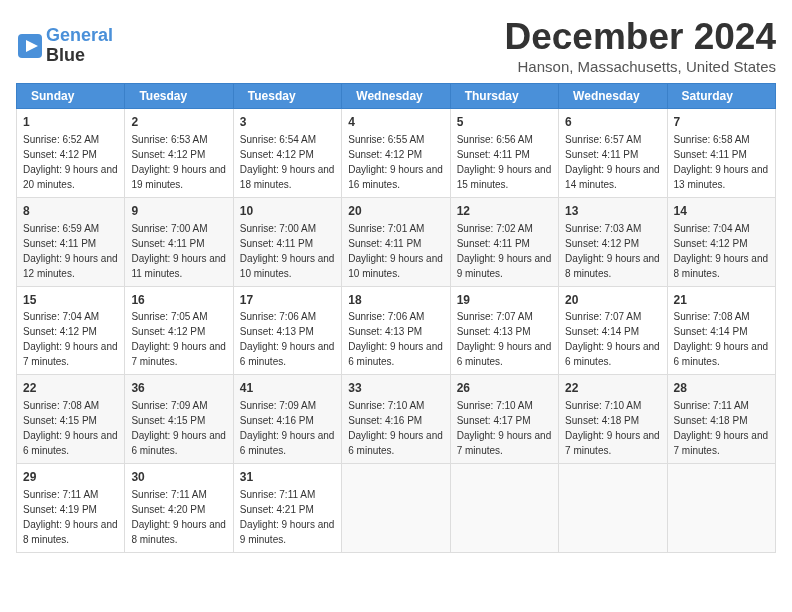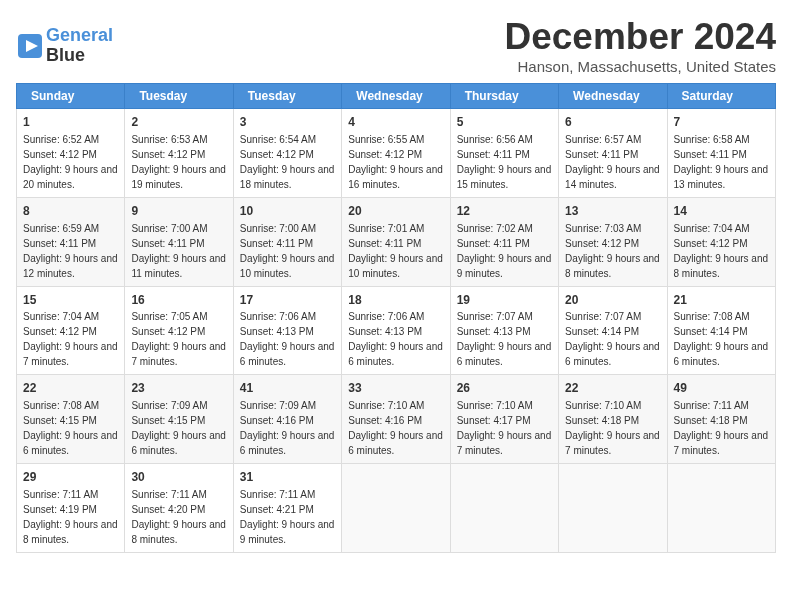--- a/index.html
+++ b/index.html
@@ -165,31 +165,31 @@
         <td><span class="day-number">19</span>
 <span class="day-info">Sunrise: 7:07 AM<br>Sunset: 4:13 PM<br>Daylight: 9 hours and 6 minutes.</span></td>
         <td><span class="day-number">20</span>
 <span class="day-info">Sunrise: 7:07 AM<br>Sunset: 4:14 PM<br>Daylight: 9 hours and 6 minutes.</span></td>
         <td><span class="day-number">21</span>
 <span class="day-info">Sunrise: 7:08 AM<br>Sunset: 4:14 PM<br>Daylight: 9 hours and 6 minutes.</span></td>
       </tr>
       <tr>
         <td><span class="day-number">22</span>
 <span class="day-info">Sunrise: 7:08 AM<br>Sunset: 4:15 PM<br>Daylight: 9 hours and 6 minutes.</span></td>
-        <td><span class="day-number">23</span>
+        <td><span class="day-number">36</span>
 <span class="day-info">Sunrise: 7:09 AM<br>Sunset: 4:15 PM<br>Daylight: 9 hours and 6 minutes.</span></td>
         <td><span class="day-number">41</span>
 <span class="day-info">Sunrise: 7:09 AM<br>Sunset: 4:16 PM<br>Daylight: 9 hours and 6 minutes.</span></td>
         <td><span class="day-number">33</span>
 <span class="day-info">Sunrise: 7:10 AM<br>Sunset: 4:16 PM<br>Daylight: 9 hours and 6 minutes.</span></td>
         <td><span class="day-number">26</span>
 <span class="day-info">Sunrise: 7:10 AM<br>Sunset: 4:17 PM<br>Daylight: 9 hours and 7 minutes.</span></td>
         <td><span class="day-number">22</span>
 <span class="day-info">Sunrise: 7:10 AM<br>Sunset: 4:18 PM<br>Daylight: 9 hours and 7 minutes.</span></td>
-        <td><span class="day-number">49</span>
+        <td><span class="day-number">28</span>
 <span class="day-info">Sunrise: 7:11 AM<br>Sunset: 4:18 PM<br>Daylight: 9 hours and 7 minutes.</span></td>
       </tr>
       <tr>
         <td><span class="day-number">29</span>
 <span class="day-info">Sunrise: 7:11 AM<br>Sunset: 4:19 PM<br>Daylight: 9 hours and 8 minutes.</span></td>
         <td><span class="day-number">30</span>
 <span class="day-info">Sunrise: 7:11 AM<br>Sunset: 4:20 PM<br>Daylight: 9 hours and 8 minutes.</span></td>
         <td><span class="day-number">31</span>
 <span class="day-info">Sunrise: 7:11 AM<br>Sunset: 4:21 PM<br>Daylight: 9 hours and 9 minutes.</span></td>
         <td class="empty-cell"></td>

